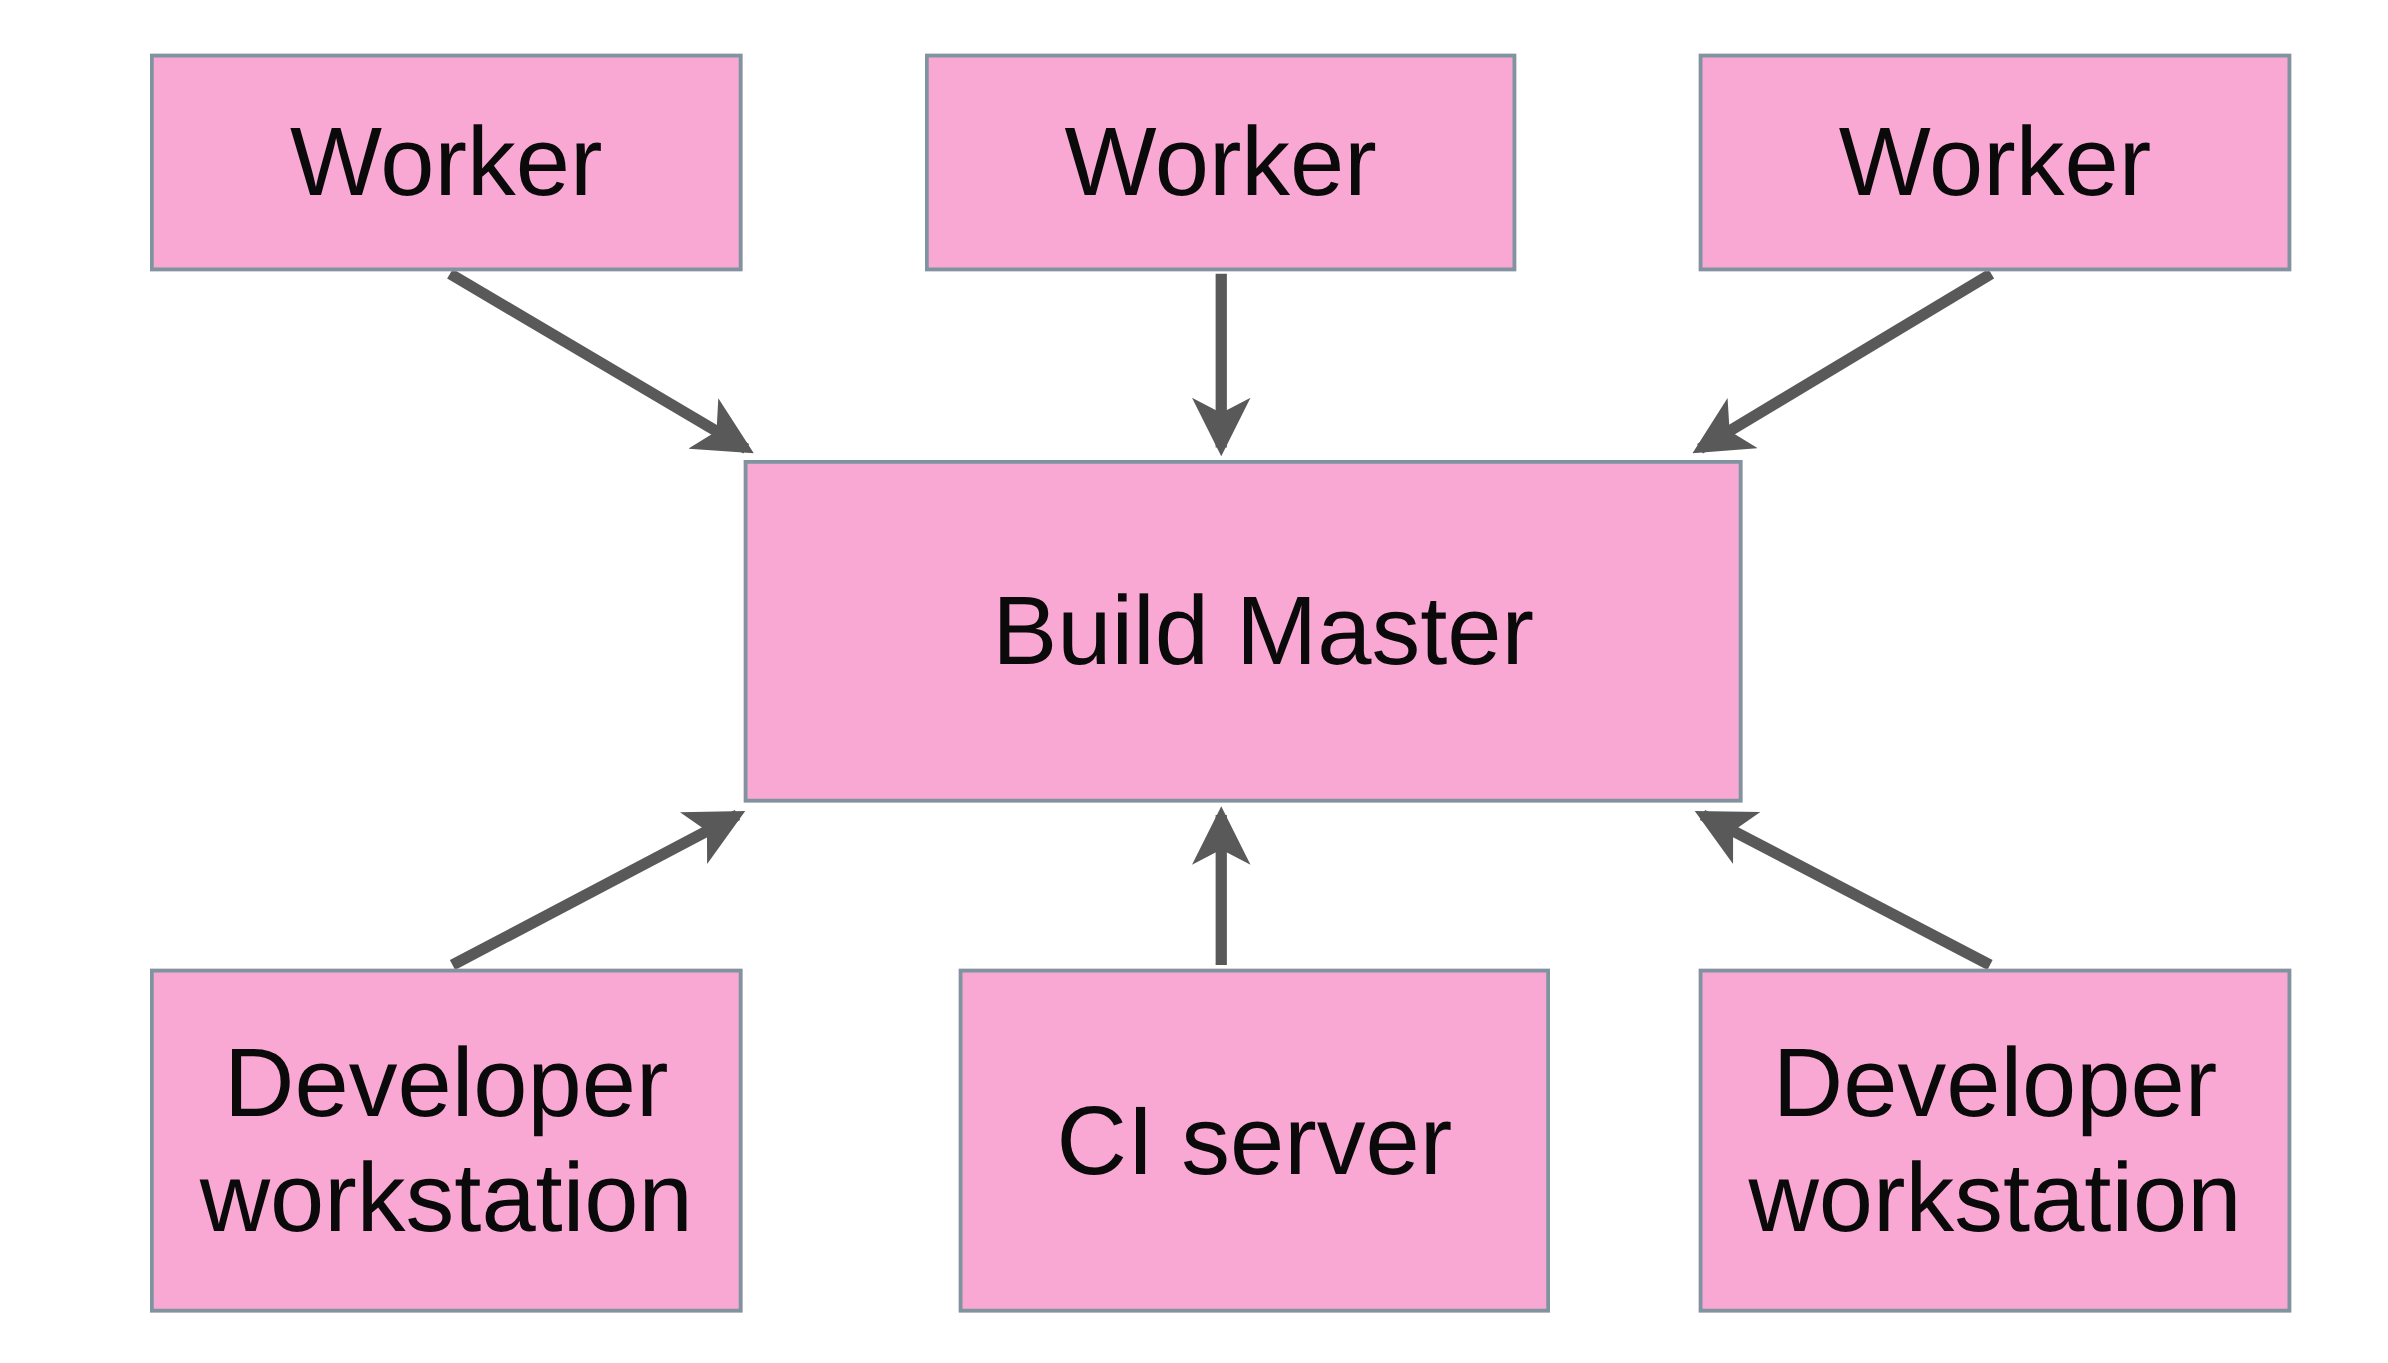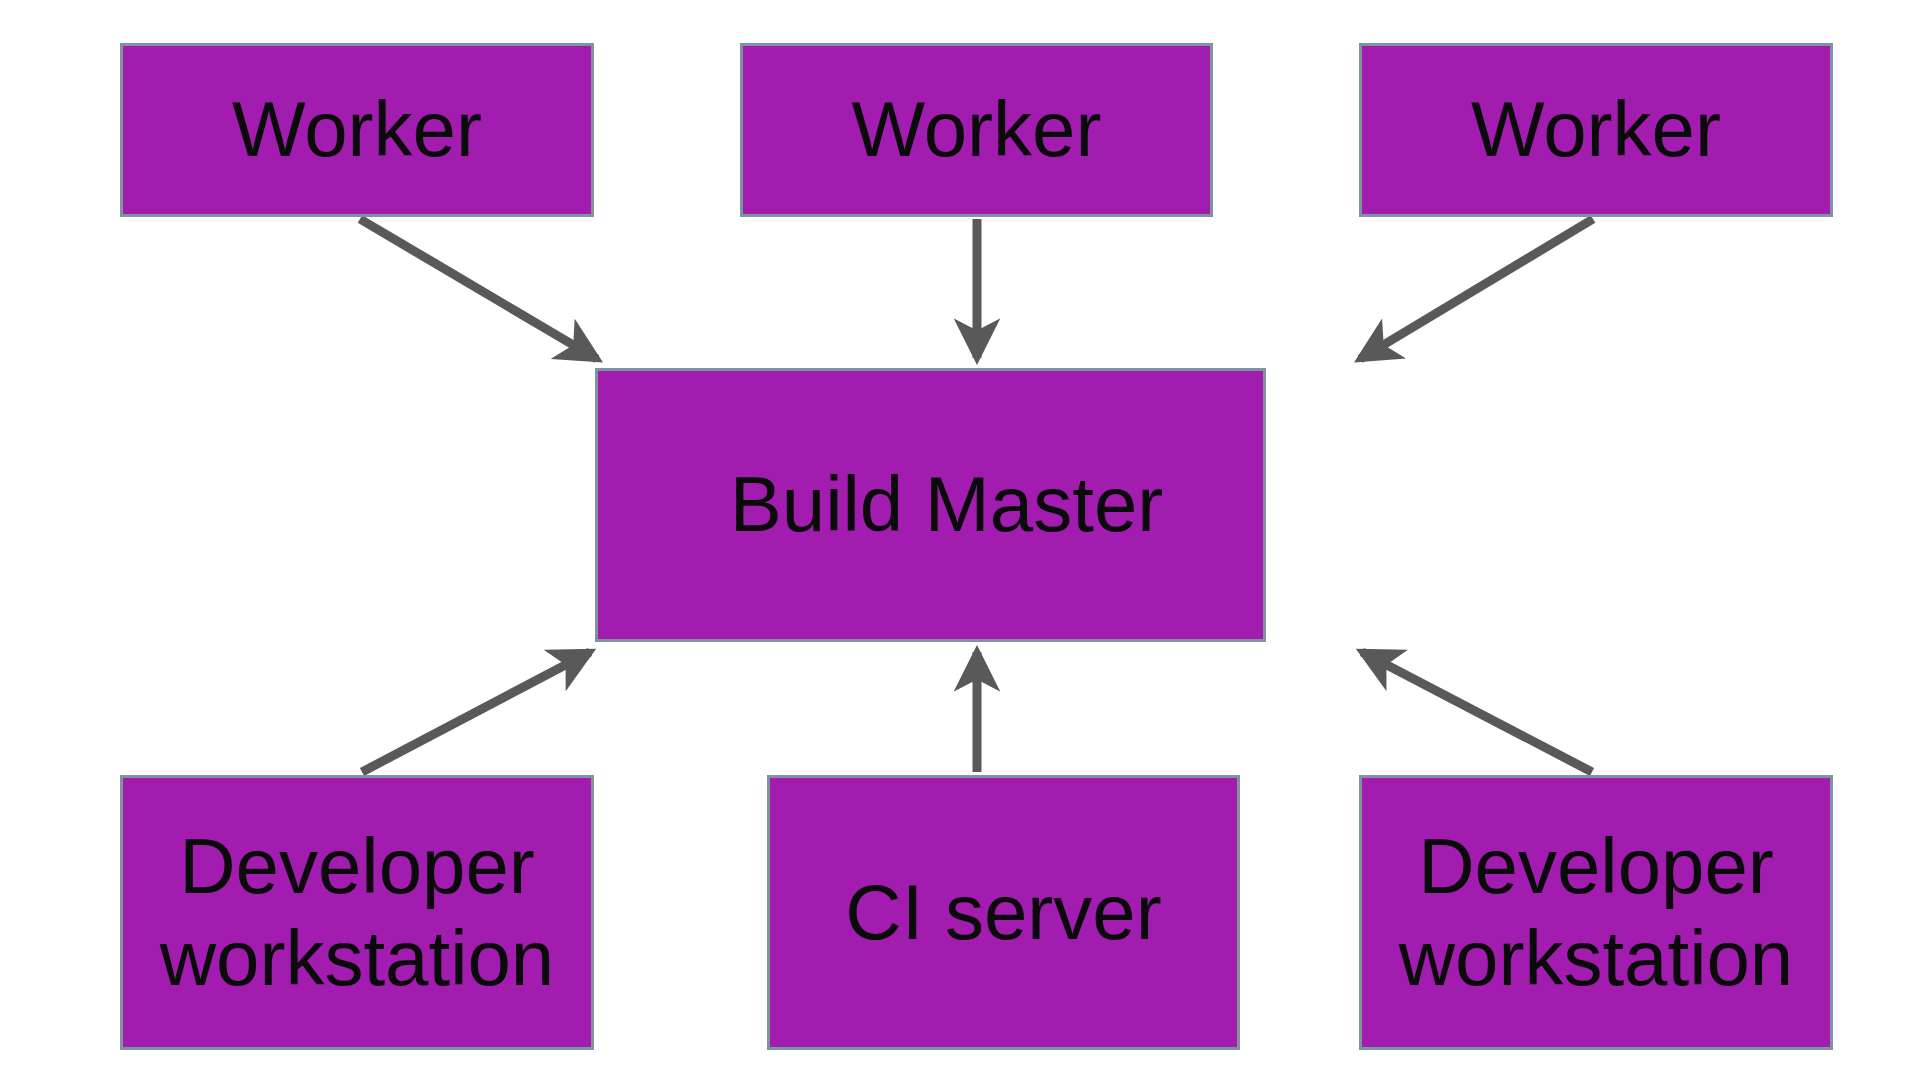--- a/index.html
+++ b/index.html
@@ -20,39 +20,39 @@
   svg.arrows {
     position: absolute;
     left: 0;
     top: 0;
     width: 1910px;
     height: 1090px;
     pointer-events: none;
   }
   .node {
     position: absolute;
-    background: #a21caf;
+    background: #f9a8d4;
     border: 3px solid #7e959f;
     box-sizing: border-box;
     display: flex;
     align-items: center;
     justify-content: center;
     text-align: center;
     color: #0a0a0a;
     font-size: 78px;
     line-height: 1.17;
     letter-spacing: 0px;
   }
   .node span { display: block; padding: 0 10px; }
   
   .n-worker-1 { left: 120px; top: 43px;  width: 474px; height: 174px; }
   .n-worker-2 { left: 740px; top: 43px;  width: 473px; height: 174px; }
   .n-worker-3 { left: 1359px; top: 43px; width: 474px; height: 174px; }
   
-  .n-build-master { left: 595px; top: 368px; width: 671px; height: 274px; padding-left: 32px; }
+  .n-build-master { left: 595px; top: 368px; width: 799px; height: 274px; padding-left: 32px; }
   
   .n-dev-left  { left: 120px;  top: 775px; width: 474px; height: 275px; }
   .n-ci-server { left: 740px;  top: 775px; width: 473px; height: 275px; margin-left: 27px; }
   .n-dev-right { left: 1359px; top: 775px; width: 474px; height: 275px; }
 </style>
 </head>
 <body>
 
 <div class="stage">
 

